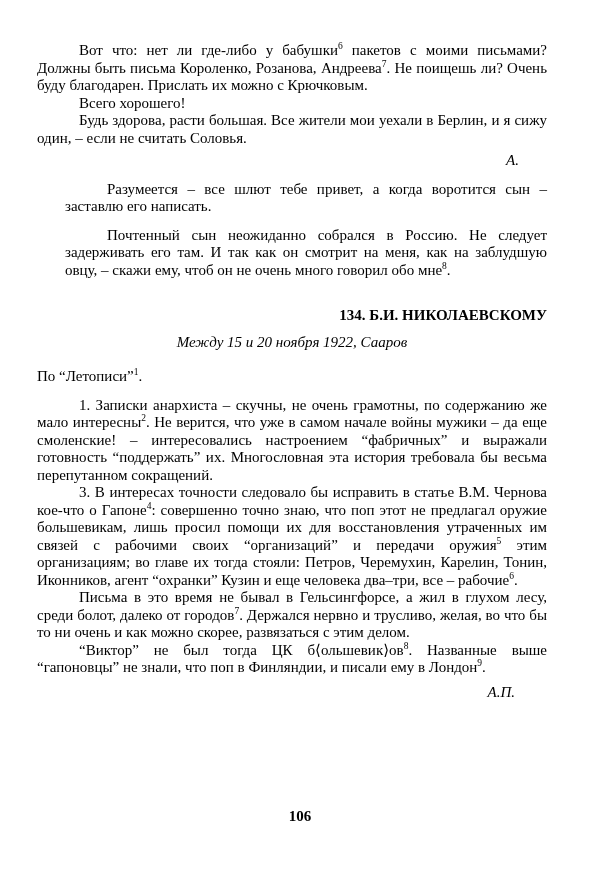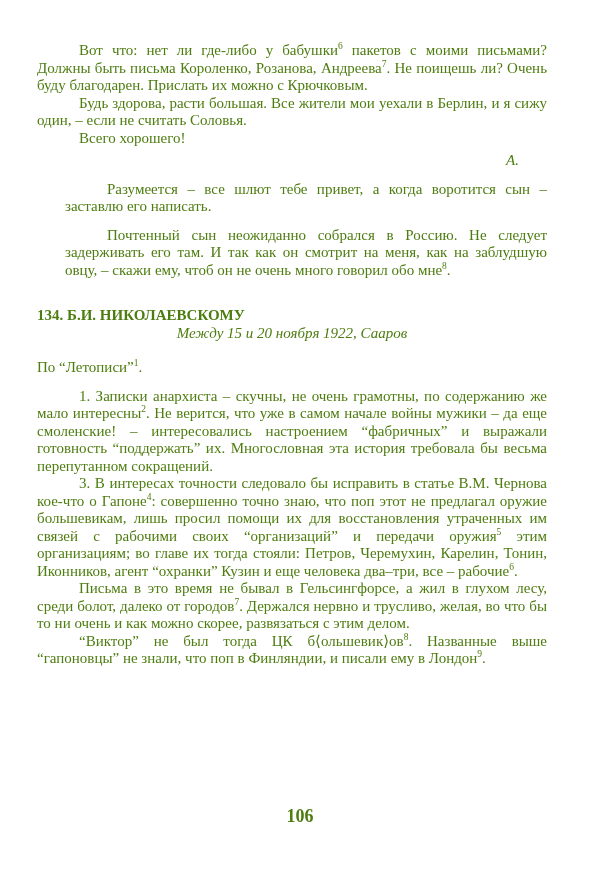--- a/index.html
+++ b/index.html
@@ -6,21 +6,21 @@
     margin: 0;
     padding: 0;
     background: #e8e8e8;
   }
   .book-page {
     position: relative;
     width: 600px;
     height: 877px;
     margin: 0;
     background: #ffffff;
-    color: #4d7c0f;
+    color: #000000;
     font-family: "Liberation Serif", "DejaVu Serif", serif;
     font-size: 15px;
     line-height: 17.5px;
     box-sizing: border-box;
     padding: 42px 53px 0 37px;
     overflow: hidden;
   }
   .para {
     margin: 0;
     text-indent: 42px;
@@ -30,28 +30,29 @@
   }
   .gap-top      { margin-top: 11px; margin-left: 28px; }
   .sig {
     text-align: right;
     font-style: italic;
     padding-right: 28px;
     margin-top: 5px;
   }
   .sig-2        { margin-top: 7px; padding-right: 32px; }
   .heading {
-    text-align: left;
+    text-align: right;
     font-weight: bold;
     margin-top: 28px;
     text-indent: 0;
   }
   .dateline {
     text-align: center;
     font-style: italic;
+    margin-top: 9px;
     text-indent: 0;
   }
   .source-note {
     text-align: left;
     padding-right: 33px;
     margin-top: 17px;
     margin-bottom: 11px;
     text-indent: 0;
   }
   .sup {
@@ -60,33 +61,33 @@
     line-height: 0;
   }
   .it { }
   .page-number {
     position: absolute;
     top: 808px;
     left: 0;
     width: 100%;
     text-align: center;
     font-weight: bold;
-    font-size: 18px;
+    font-size: 15px;
   }
 </style>
 </head>
 <body>
 
 <div class="book-page">
 
   <div class="para"><span>Вот что: нет ли где-либо у бабушки</span><span class="sup">6</span><span> пакетов с моими письмами? Должны быть письма Короленко, Розанова, Андреева</span><span class="sup">7</span><span>. Не поищешь ли? Очень буду благодарен. Прислать их можно с Крючковым.</span></div>
 
+  <div class="para"><span>Всего хорошего!</span></div>
+
   <div class="para"><span>Будь здорова, расти большая. Все жители мои уехали в Берлин, и я сижу один, – если не считать Соловья.</span></div>
-
-  <div class="para"><span>Всего хорошего!</span></div>
 
   <div class="sig"><span>А.</span></div>
 
   <div class="para gap-top"><span>Разумеется – все шлют тебе привет, а когда воротится сын – заставлю его написать.</span></div>
 
   <div class="para gap-top"><span>Почтенный сын неожиданно собрался в Россию. Не следует задерживать его там. И так как он смотрит на меня, как на заблудшую овцу, – скажи ему, чтоб он не очень много говорил обо мне</span><span class="sup">8</span><span>.</span></div>
 
   <div class="para heading"><span>134. Б.И. НИКОЛАЕВСКОМУ</span></div>
 
   <div class="para dateline"><span>Между 15 и 20 ноября 1922, Сааров</span></div>
@@ -96,16 +97,17 @@
   <div class="para"><span>1. Записки анархиста – скучны, не очень грамотны, по содержанию же мало интересны</span><span class="sup">2</span><span>. Не верится, что уже в самом начале войны мужики – да еще смоленские! – интересовались настроением “фабричных” и выражали готовность “поддержать” их. Многословная эта история требовала бы весьма перепутанном сокращений.</span></div>
 
 
   <div class="para"><span>3. В интересах точности следовало бы исправить в статье В.М. Чернова кое-что о Гапоне</span><span class="sup">4</span><span>: совершенно точно знаю, что поп этот </span><span class="it">не</span><span> предлагал оружие большевикам, лишь просил помощи их для восстановления утраченных им связей с рабочими своих “организаций” и передачи оружия</span><span class="sup">5</span><span> этим организациям; во главе их тогда стояли: Петров, Черемухин, Карелин, Тонин, Иконников, агент “охранки” Кузин и еще человека два–три, все – рабочие</span><span class="sup">6</span><span>.</span></div>
 
   <div class="para"><span>Письма в это время </span><span class="it">не</span><span> бывал в Гельсингфорсе, а жил в глухом лесу, среди болот, далеко от городов</span><span class="sup">7</span><span>. Держался нервно и трусливо, желая, во что бы то ни очень и как можно скорее, развязаться с этим делом.</span></div>
 
   <div class="para"><span>“Виктор” не был тогда ЦК б⟨ольшевик⟩ов</span><span class="sup">8</span><span>. Названные выше “гапоновцы” не знали, что поп в Финляндии, и писали ему в Лондон</span><span class="sup">9</span><span>.</span></div>
 
 
+  <div class="sig sig-2"><span>А.П.</span></div>
 
   <div class="page-number">106</div>
 
 </div>
 
 </body></html>

